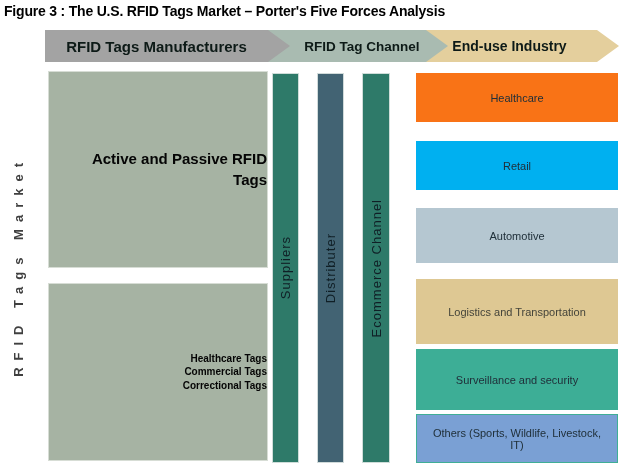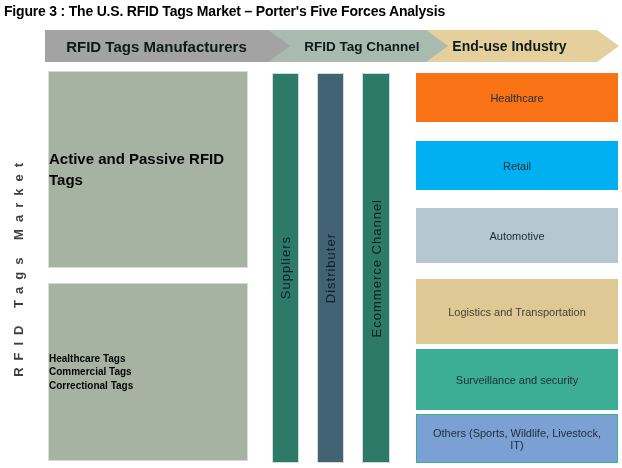--- a/index.html
+++ b/index.html
@@ -24,22 +24,22 @@
   .side-label{
     position:absolute;left:0;top:70px;width:36px;height:392px;
     display:flex;align-items:center;justify-content:center;
   }
   .side-label span{
     writing-mode:vertical-rl;transform:rotate(180deg);
     font-size:13px;font-weight:bold;color:#3f3f3f;letter-spacing:7px;white-space:nowrap;
   }
   
   .mbox{
-    position:absolute;left:48px;width:200px;border:1px solid rgba(255,255,255,0.55);
-    box-sizing:border-box;display:flex;flex-direction:column;align-items:flex-start;justify-content:center;
+    position:absolute;left:48px;width:220px;border:1px solid rgba(255,255,255,0.55);
+    box-sizing:border-box;display:flex;flex-direction:column;align-items:flex-end;justify-content:center;
     text-align:center;font-weight:bold;color:#050505;font-size:15px;line-height:1.35;
   }
   .m1{top:71px;height:197px;}
   .m2{top:283px;height:178px;font-size:10px;}
   
   .vbar{
     position:absolute;top:73px;height:390px;border:1px solid rgba(225,232,229,0.9);
     box-sizing:border-box;display:flex;align-items:center;justify-content:center;
   }
   .vbar span{

